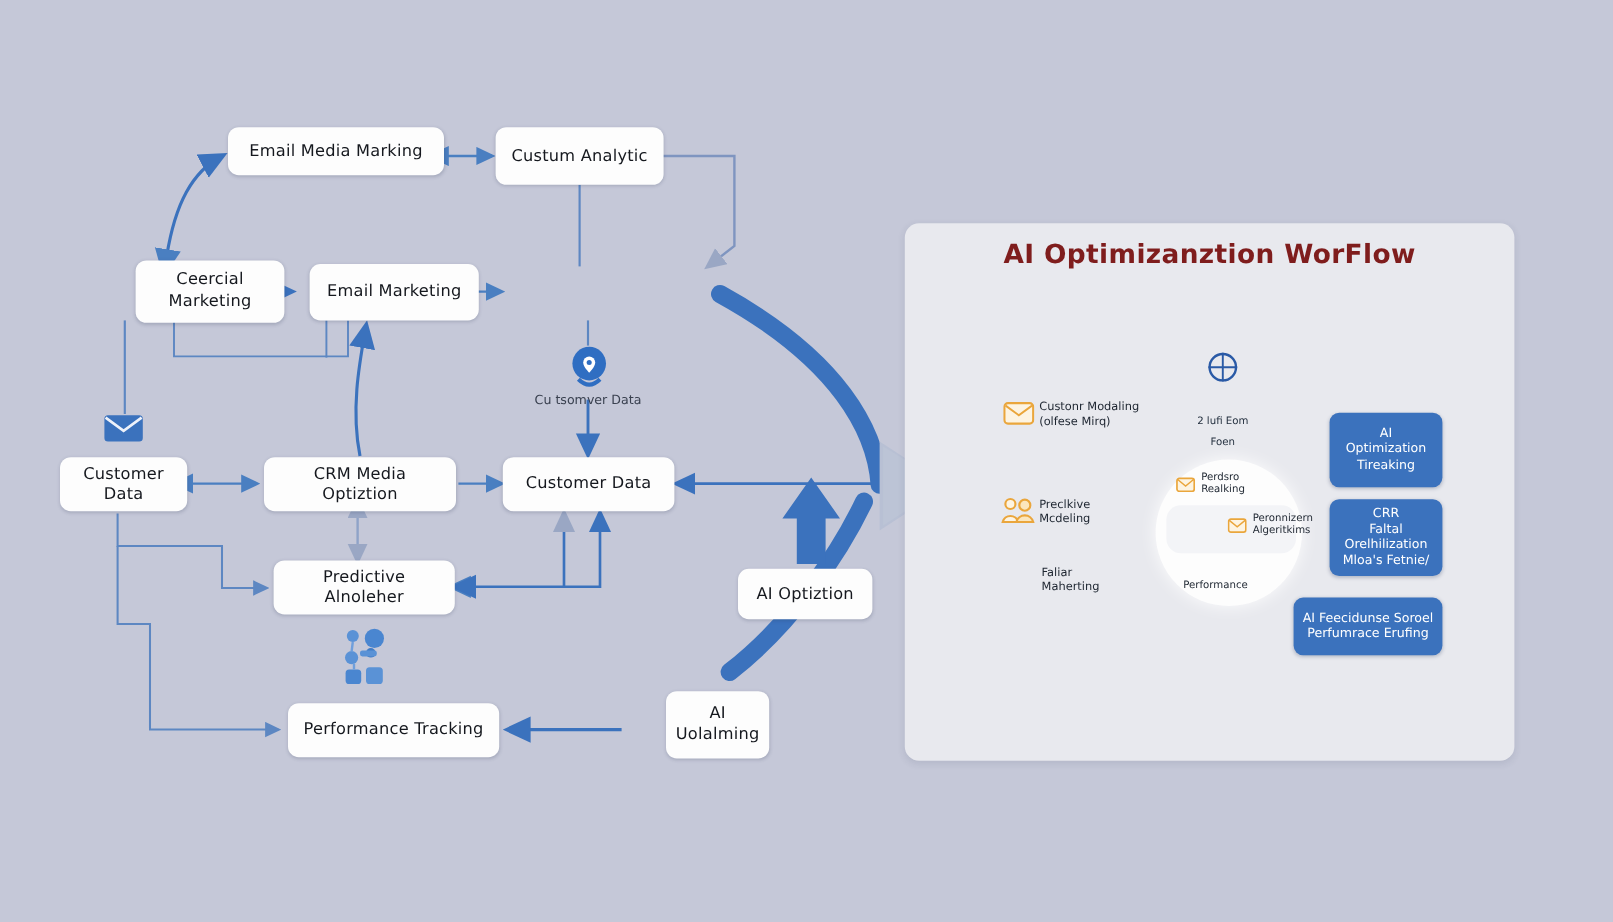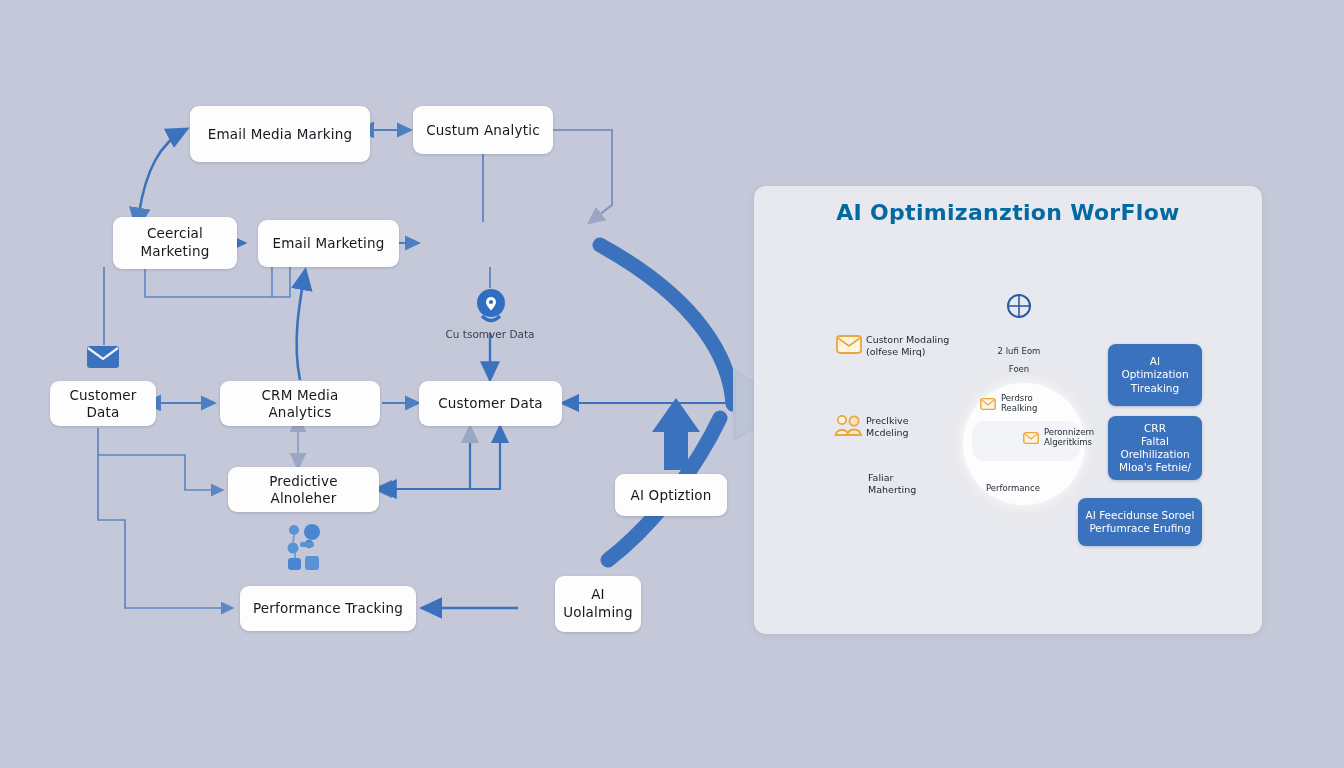--- a/index.html
+++ b/index.html
@@ -31,21 +31,21 @@
   .node.two{line-height:1.3;margin-left:37px;}
 
   
   #panel{
     position:absolute;left:754px;top:186px;width:508px;height:448px;
     background:#e8e9ee;border-radius:12px;
     box-shadow:0 2px 6px rgba(40,50,80,.10);
   }
   #panel-title{
     position:absolute;left:754px;top:200px;width:508px;
-    text-align:center;color:#0369a1;
+    text-align:center;color:#7f1d1d;
     font-size:22px;font-weight:bold;letter-spacing:.3px;
   }
   .hub{
     position:absolute;left:963px;top:383px;width:122px;height:122px;
     background:#fdfdfd;border-radius:50%;
     box-shadow:0 0 14px rgba(255,255,255,.9);
   }
   .hub-inner{
     position:absolute;left:972px;top:421px;width:108px;height:40px;
     background:#f3f4f7;border-radius:12px;
@@ -178,21 +178,21 @@
     <path d="M1086,352 C1095,352 1100,356 1104,362" stroke="#2f6ec2" stroke-width="5" fill="none"></path>
 
     <text class="arc-t" font-family="DejaVu Sans, sans-serif" font-size="19" font-weight="bold" fill="#2a5aa6">
       <textPath href="#arcTop" startOffset="6%" id="arc-top-text">Customer Tools</textPath>
     </text>
     <text class="arc-b" font-family="DejaVu Sans, sans-serif" font-size="17" font-weight="bold" fill="#2a5aa6">
       <textPath href="#arcBottom" startOffset="2%" id="arc-bottom-text">Perormianing Trackan</textPath>
     </text>
   </svg>
 
-  <div class="node" style="left:190px;top:106px;width:180px;height:56px;">
+  <div class="node" style="left:190px;top:106px;width:180px;height:40px;">
     <span>Email Media Marking</span>
   </div>
 
   <div class="node" style="left:413px;top:106px;width:140px;height:48px;">
     <span>Custum Analytic</span>
   </div>
 
   <div class="node two" style="left:76px;top:217px;width:124px;height:52px;">
     <span id="n2">Ceercial<br>Marketing</span>
   </div>
@@ -200,21 +200,21 @@
   <div class="node" style="left:258px;top:220px;width:141px;height:47px;">
     <span>Email Marketing</span>
   </div>
 
 
   <div class="node" style="left:50px;top:381px;width:106px;height:45px;">
     <span>Customer Data</span>
   </div>
 
   <div class="node" style="left:220px;top:381px;width:160px;height:45px;">
-    <span>CRM Media Analytics</span>
+    <span>CRM Media Optiztion</span>
   </div>
 
   <div class="node" style="left:419px;top:381px;width:143px;height:45px;">
     <span>Customer Data</span>
   </div>
 
   <div class="node" style="left:228px;top:467px;width:151px;height:45px;">
     <span>Predictive Alnoleher</span>
   </div>
 

